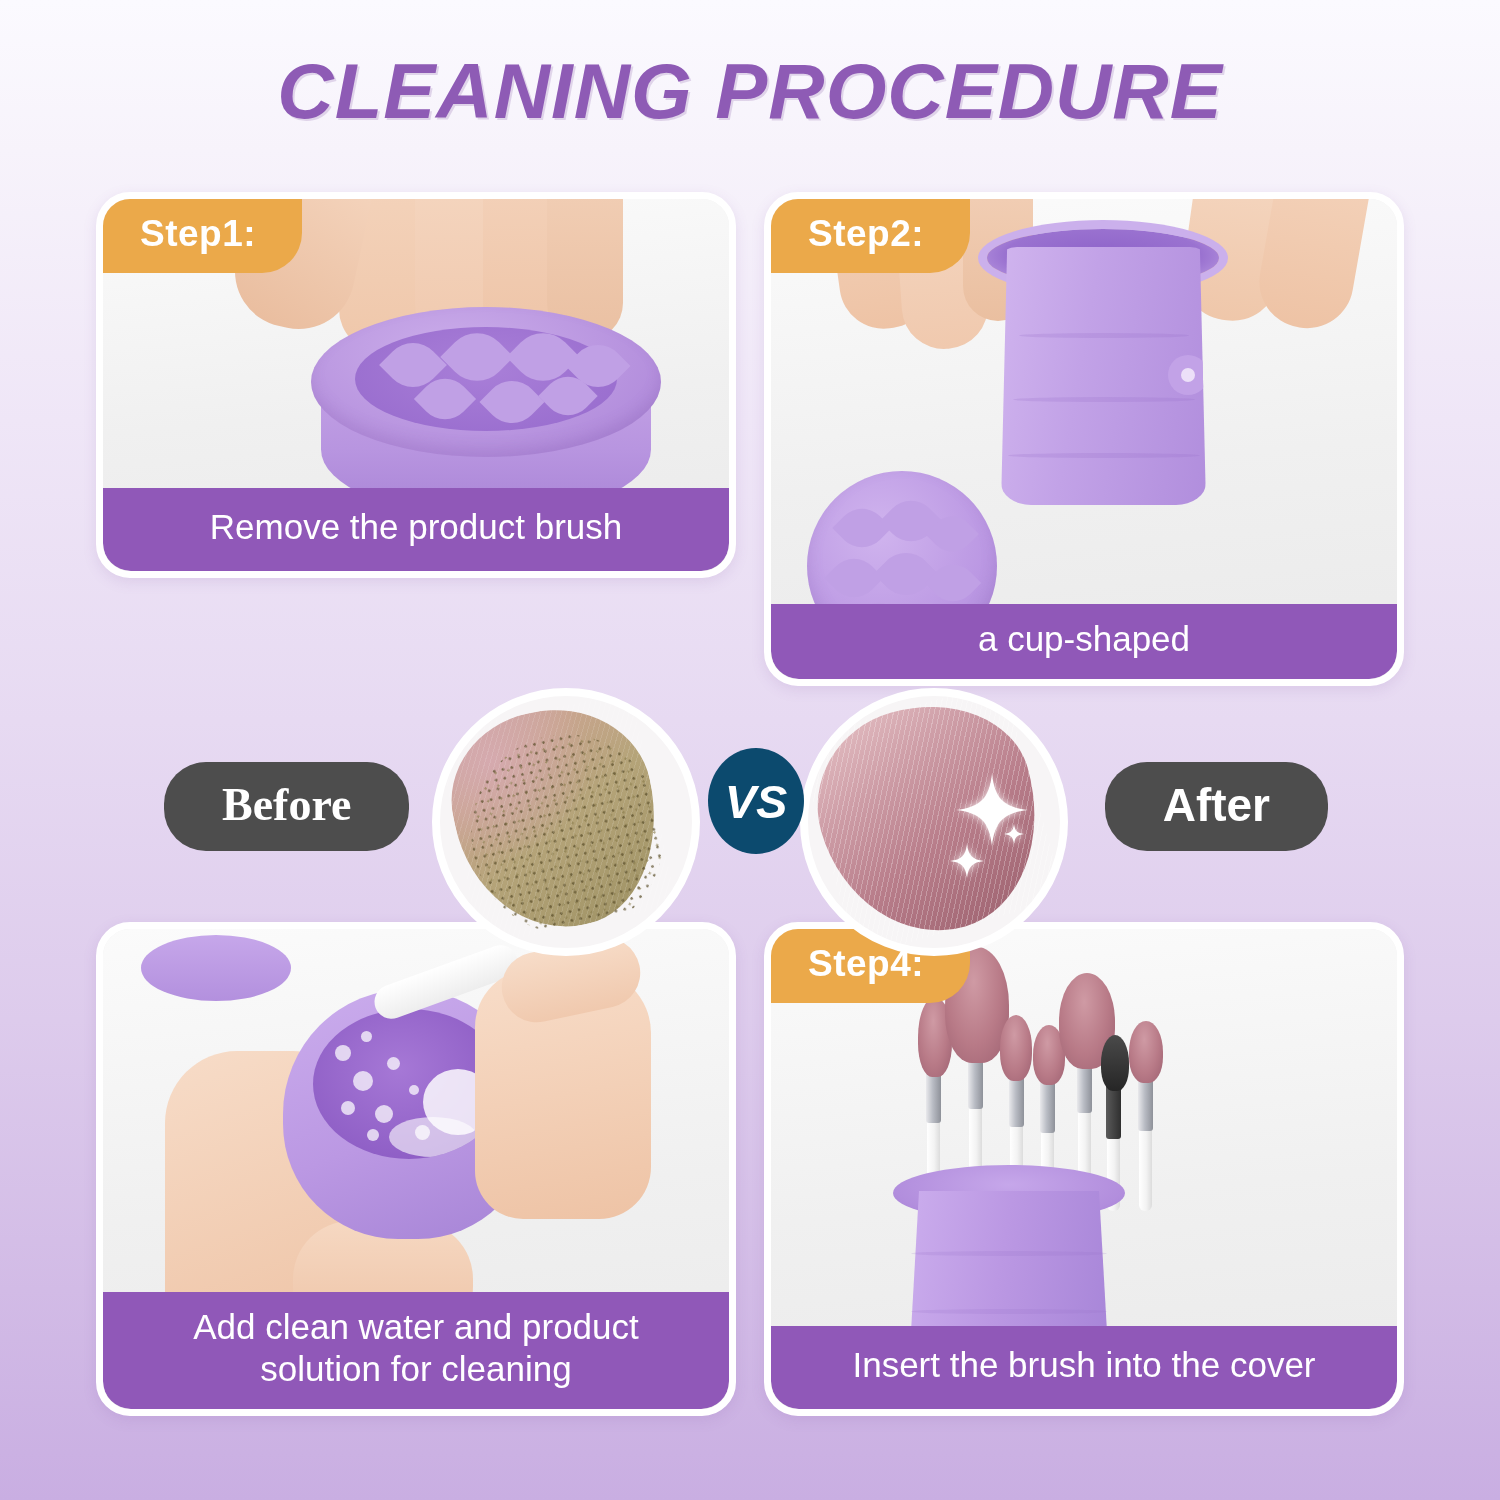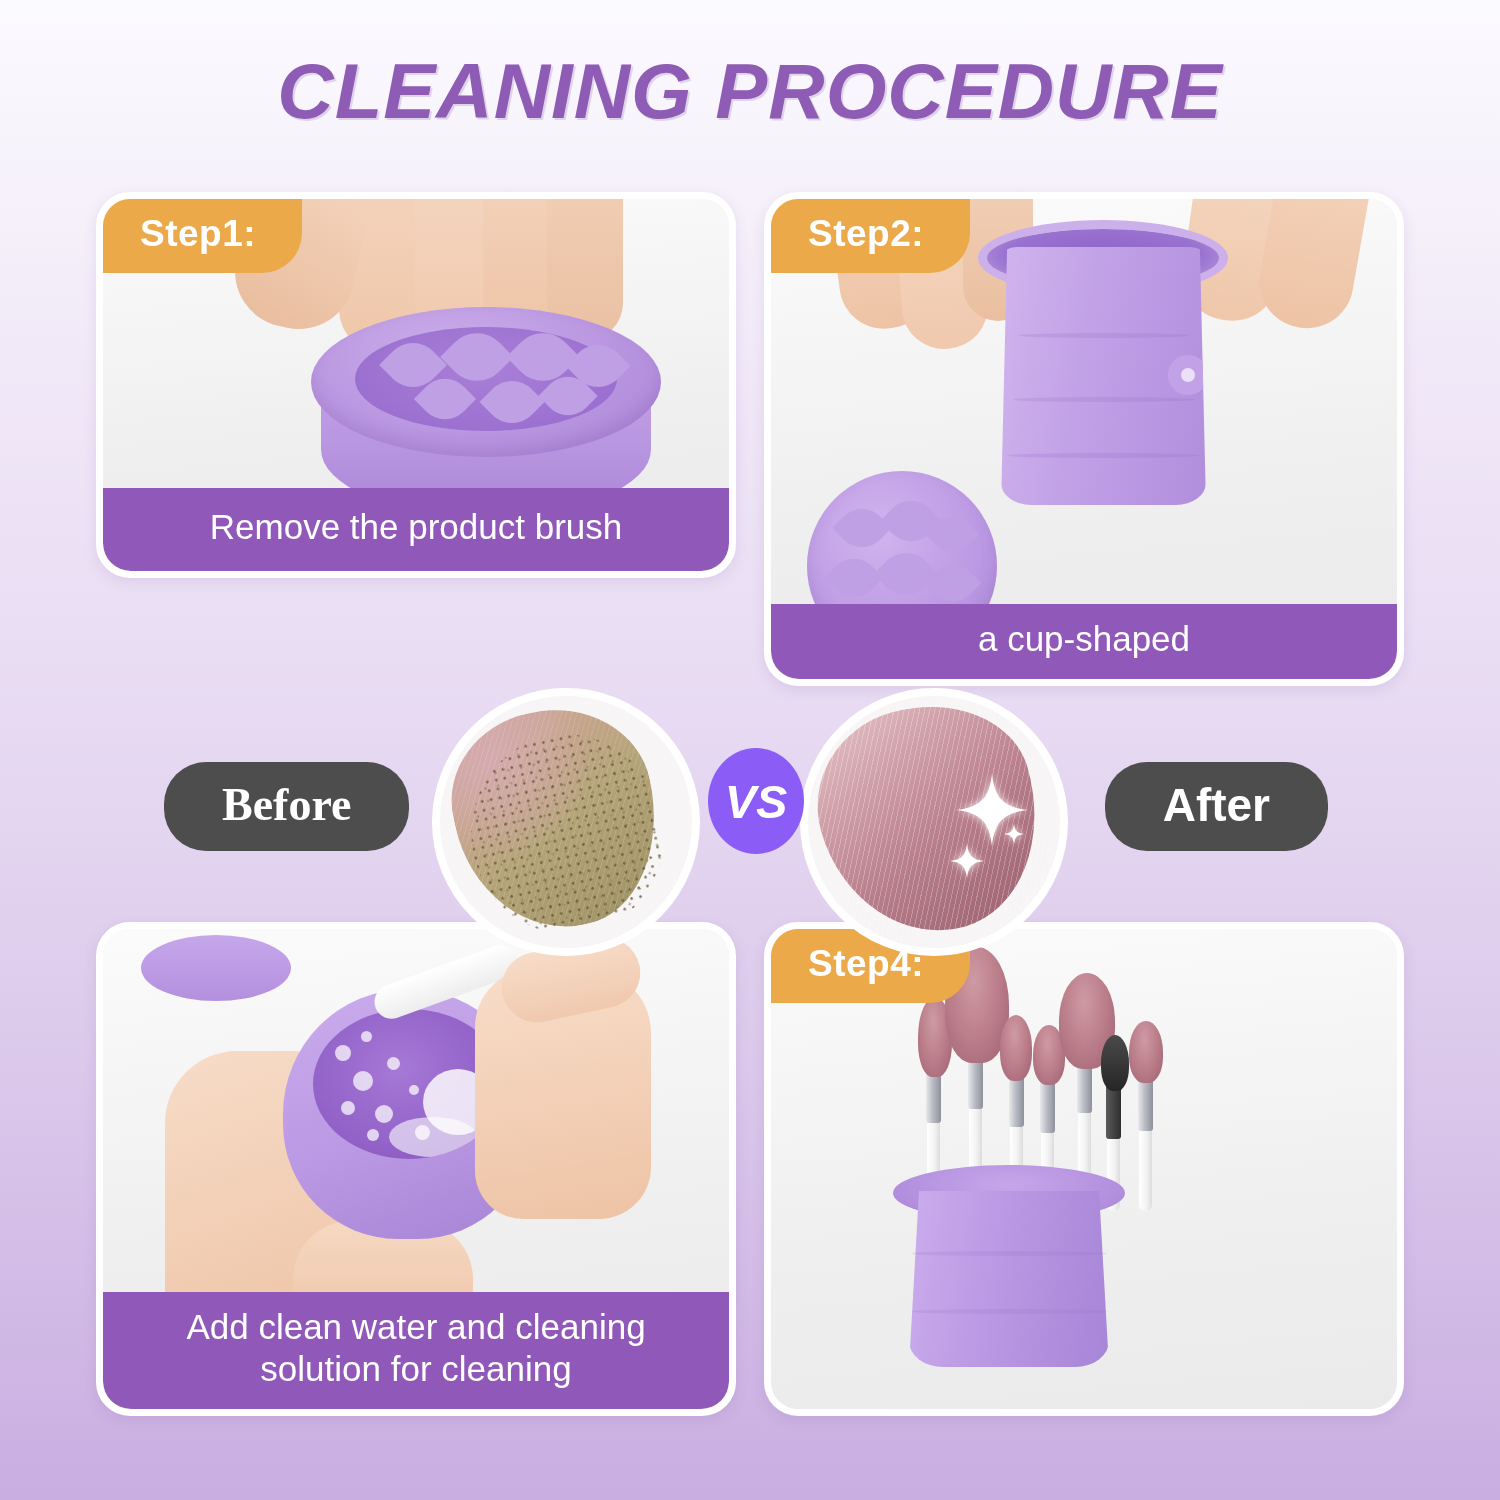--- a/index.html
+++ b/index.html
@@ -267,21 +267,21 @@
   }
   .sparkle {
     position:absolute; color:#fff;
     filter: drop-shadow(0 0 4px rgba(255,255,255,.9));
   }
   .vs-badge {
     position:absolute;
     left: 708px; top: 88px;
     width: 96px; height: 106px;
     border-radius:50%;
-    background:#8b5cf6;
+    background:#0c4a6e;
     color:#ffffff;
     font-size:47px;
     font-weight:700;
     font-style:italic;
     display:flex; align-items:center; justify-content:center;
     z-index: 3;
   }
 </style>
 </head>
 <body>
@@ -374,21 +374,21 @@
           <div class="bub" style="left:102px;top:116px;width:15px;height:15px;"></div>
           <div class="bub" style="left:110px;top:60px;width:70px;height:66px;border-radius:50%;background:rgba(255,255,255,.82);"></div>
           <div class="bub" style="left:76px;top:108px;width:88px;height:40px;border-radius:50%;background:rgba(255,255,255,.6);"></div>
         </div>
 
         <div class="s3-brush"></div>
         <div class="hand" style="left:372px;top:40px;width:176px;height:250px;border-radius:58px 64px 52px 48px;background:linear-gradient(170deg,#f8ddc9,#eec3a5);"></div>
         <div class="hand" style="left:398px;top:16px;width:140px;height:70px;border-radius:40px;background:linear-gradient(180deg,#f7dcc8,#f0c9ae);transform:rotate(-12deg);"></div>
       </div>
       <div class="caption two-line">
-        <div>Add clean water and cleaning</div>
+        <div>Add clean water and product</div>
         <div>solution for cleaning</div>
       </div>
     </div>
   </div>
 
   <div class="card c4">
     <div class="photo">
       <div class="art">
 
         <div class="brush" style="left:156px;top:68px;width:16px;height:210px;">
@@ -426,20 +426,21 @@
           <div class="ferrule" style="left:1px;top:52px;"></div>
           <div class="bristle" style="left:-8px;top:0;width:34px;height:62px;"></div>
         </div>
 
         <div class="s4-holder-top"></div>
         <div class="s4-holder-body"></div>
         <div class="s4-ridge" style="top:322px;"></div>
         <div class="s4-ridge" style="top:380px;"></div>
       </div>
       <div class="step-badge">Step4:</div>
+      <div class="caption">Insert the brush into the cover</div>
     </div>
   </div>
 </div>
 
 <div class="band">
 
   <div class="pill before">Before</div>
   <div class="pill after">After</div>
 
   <div class="circle left">

